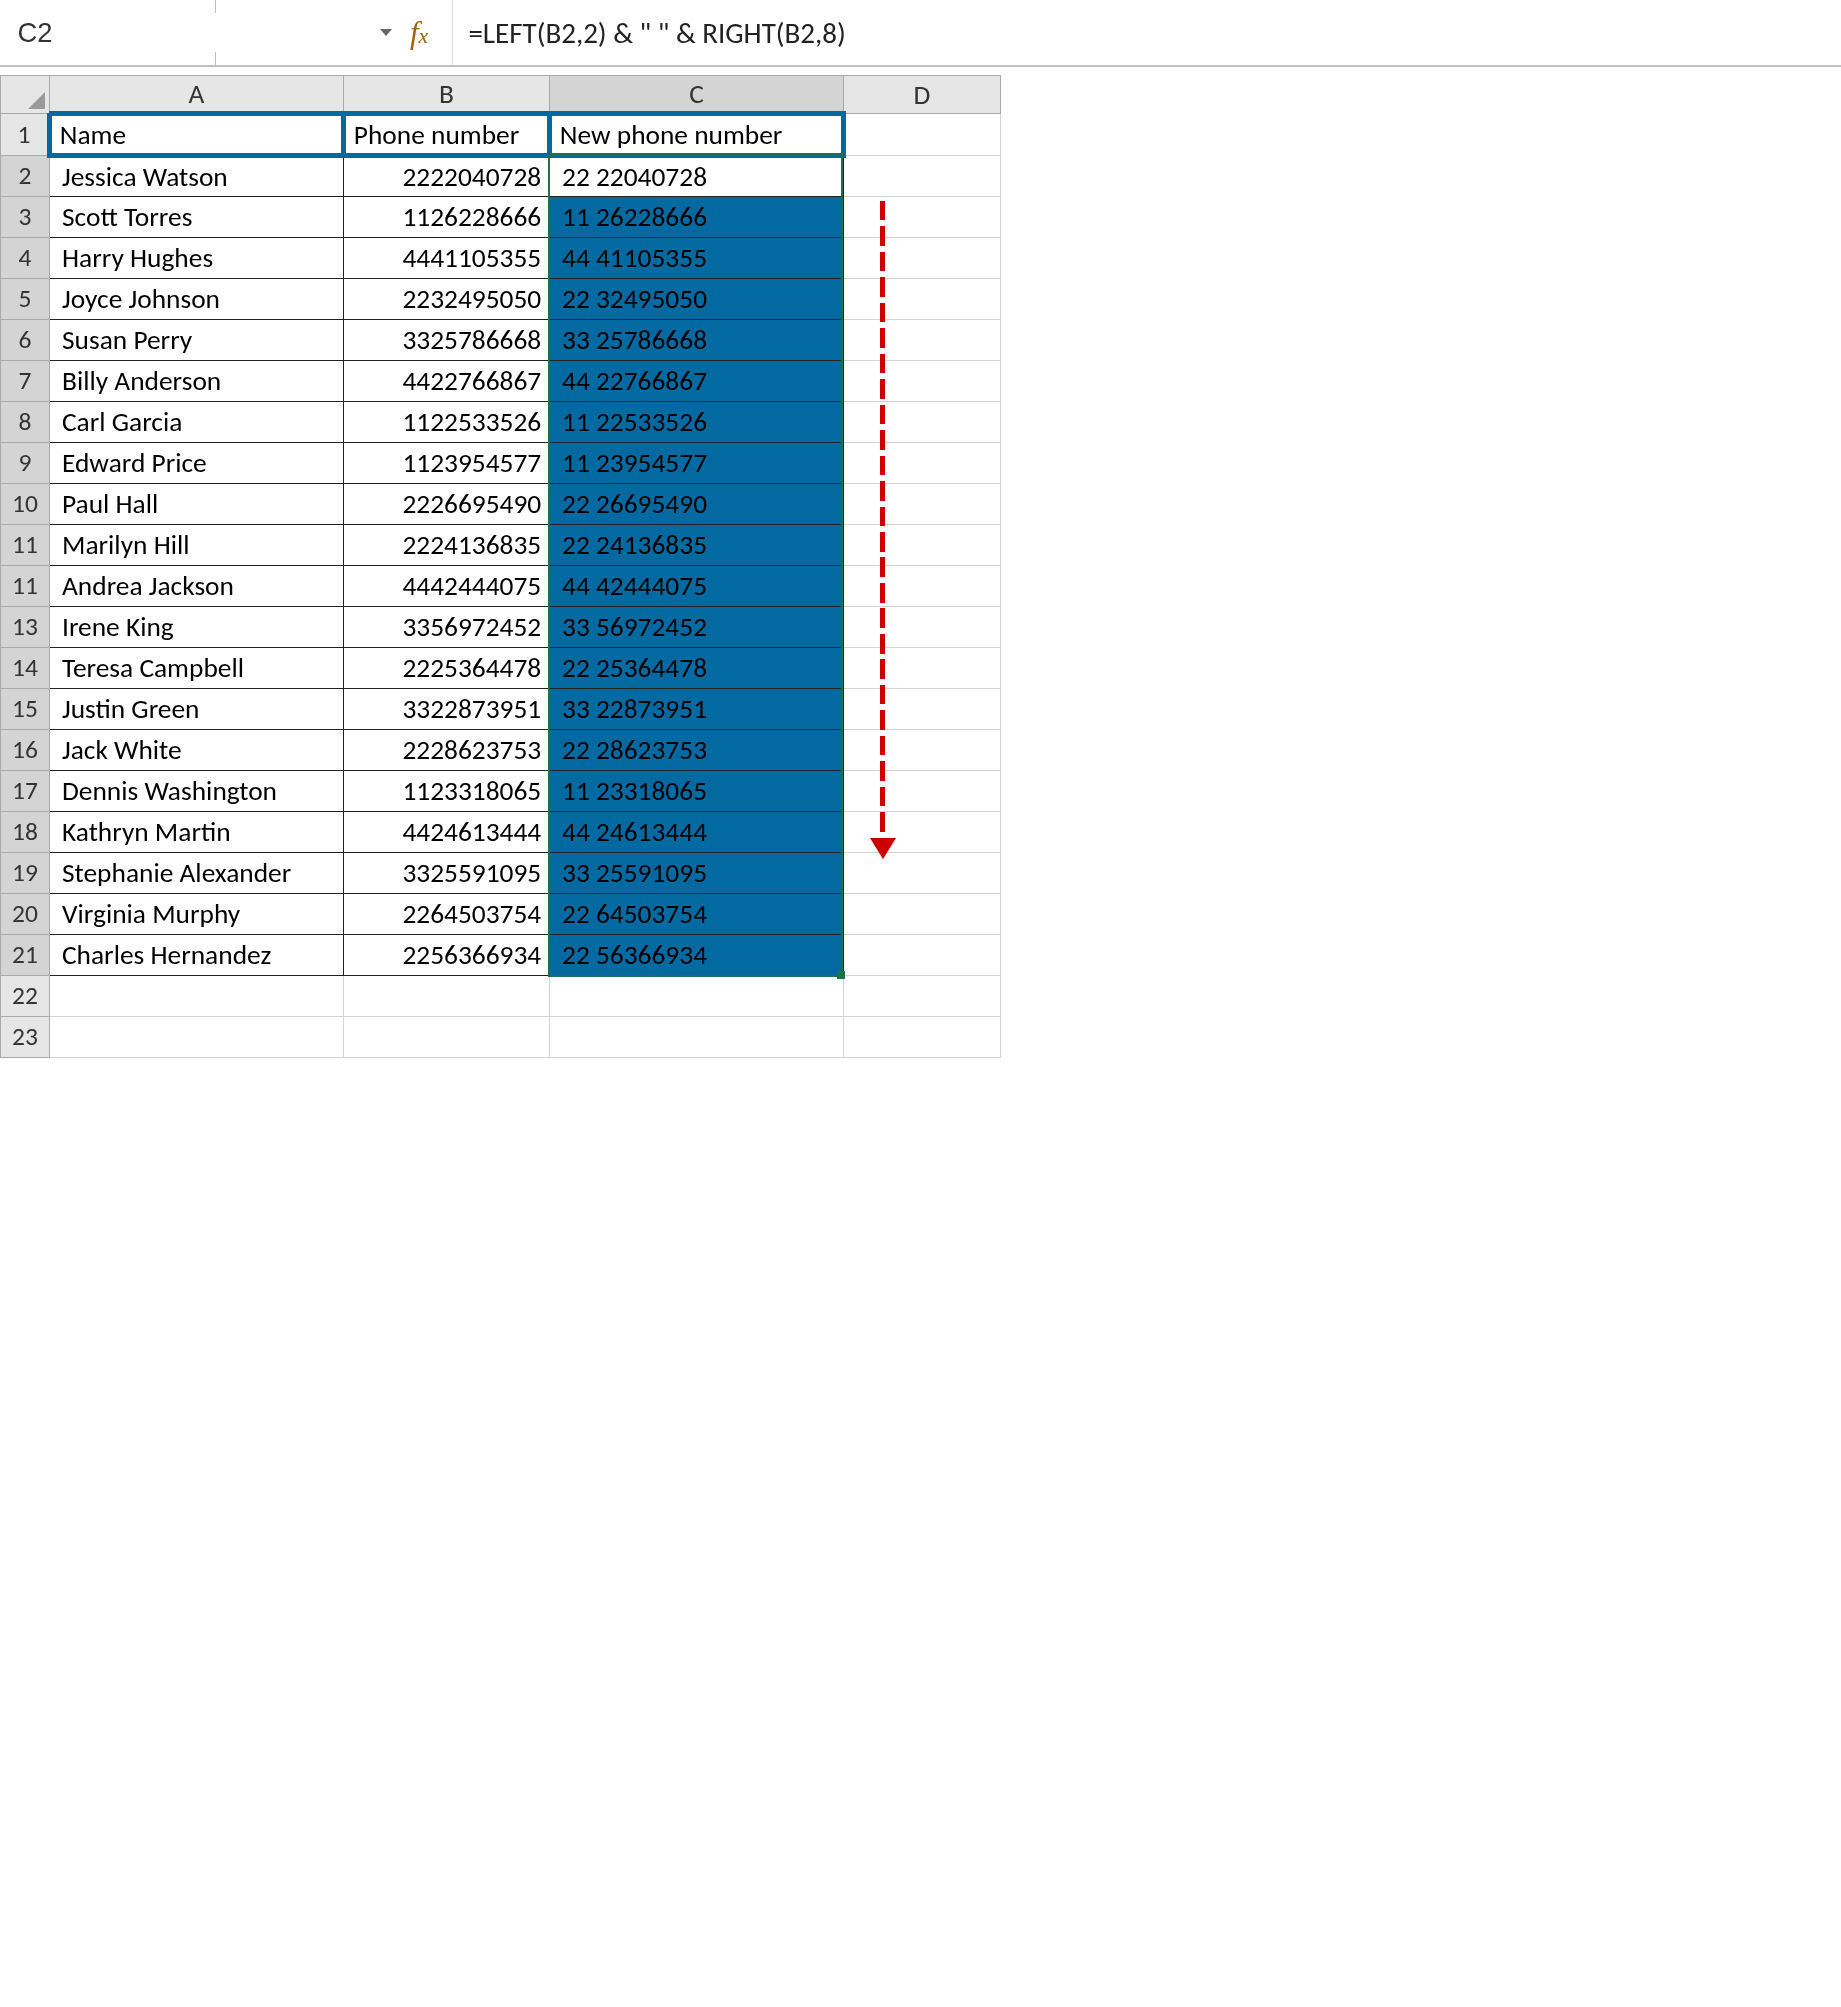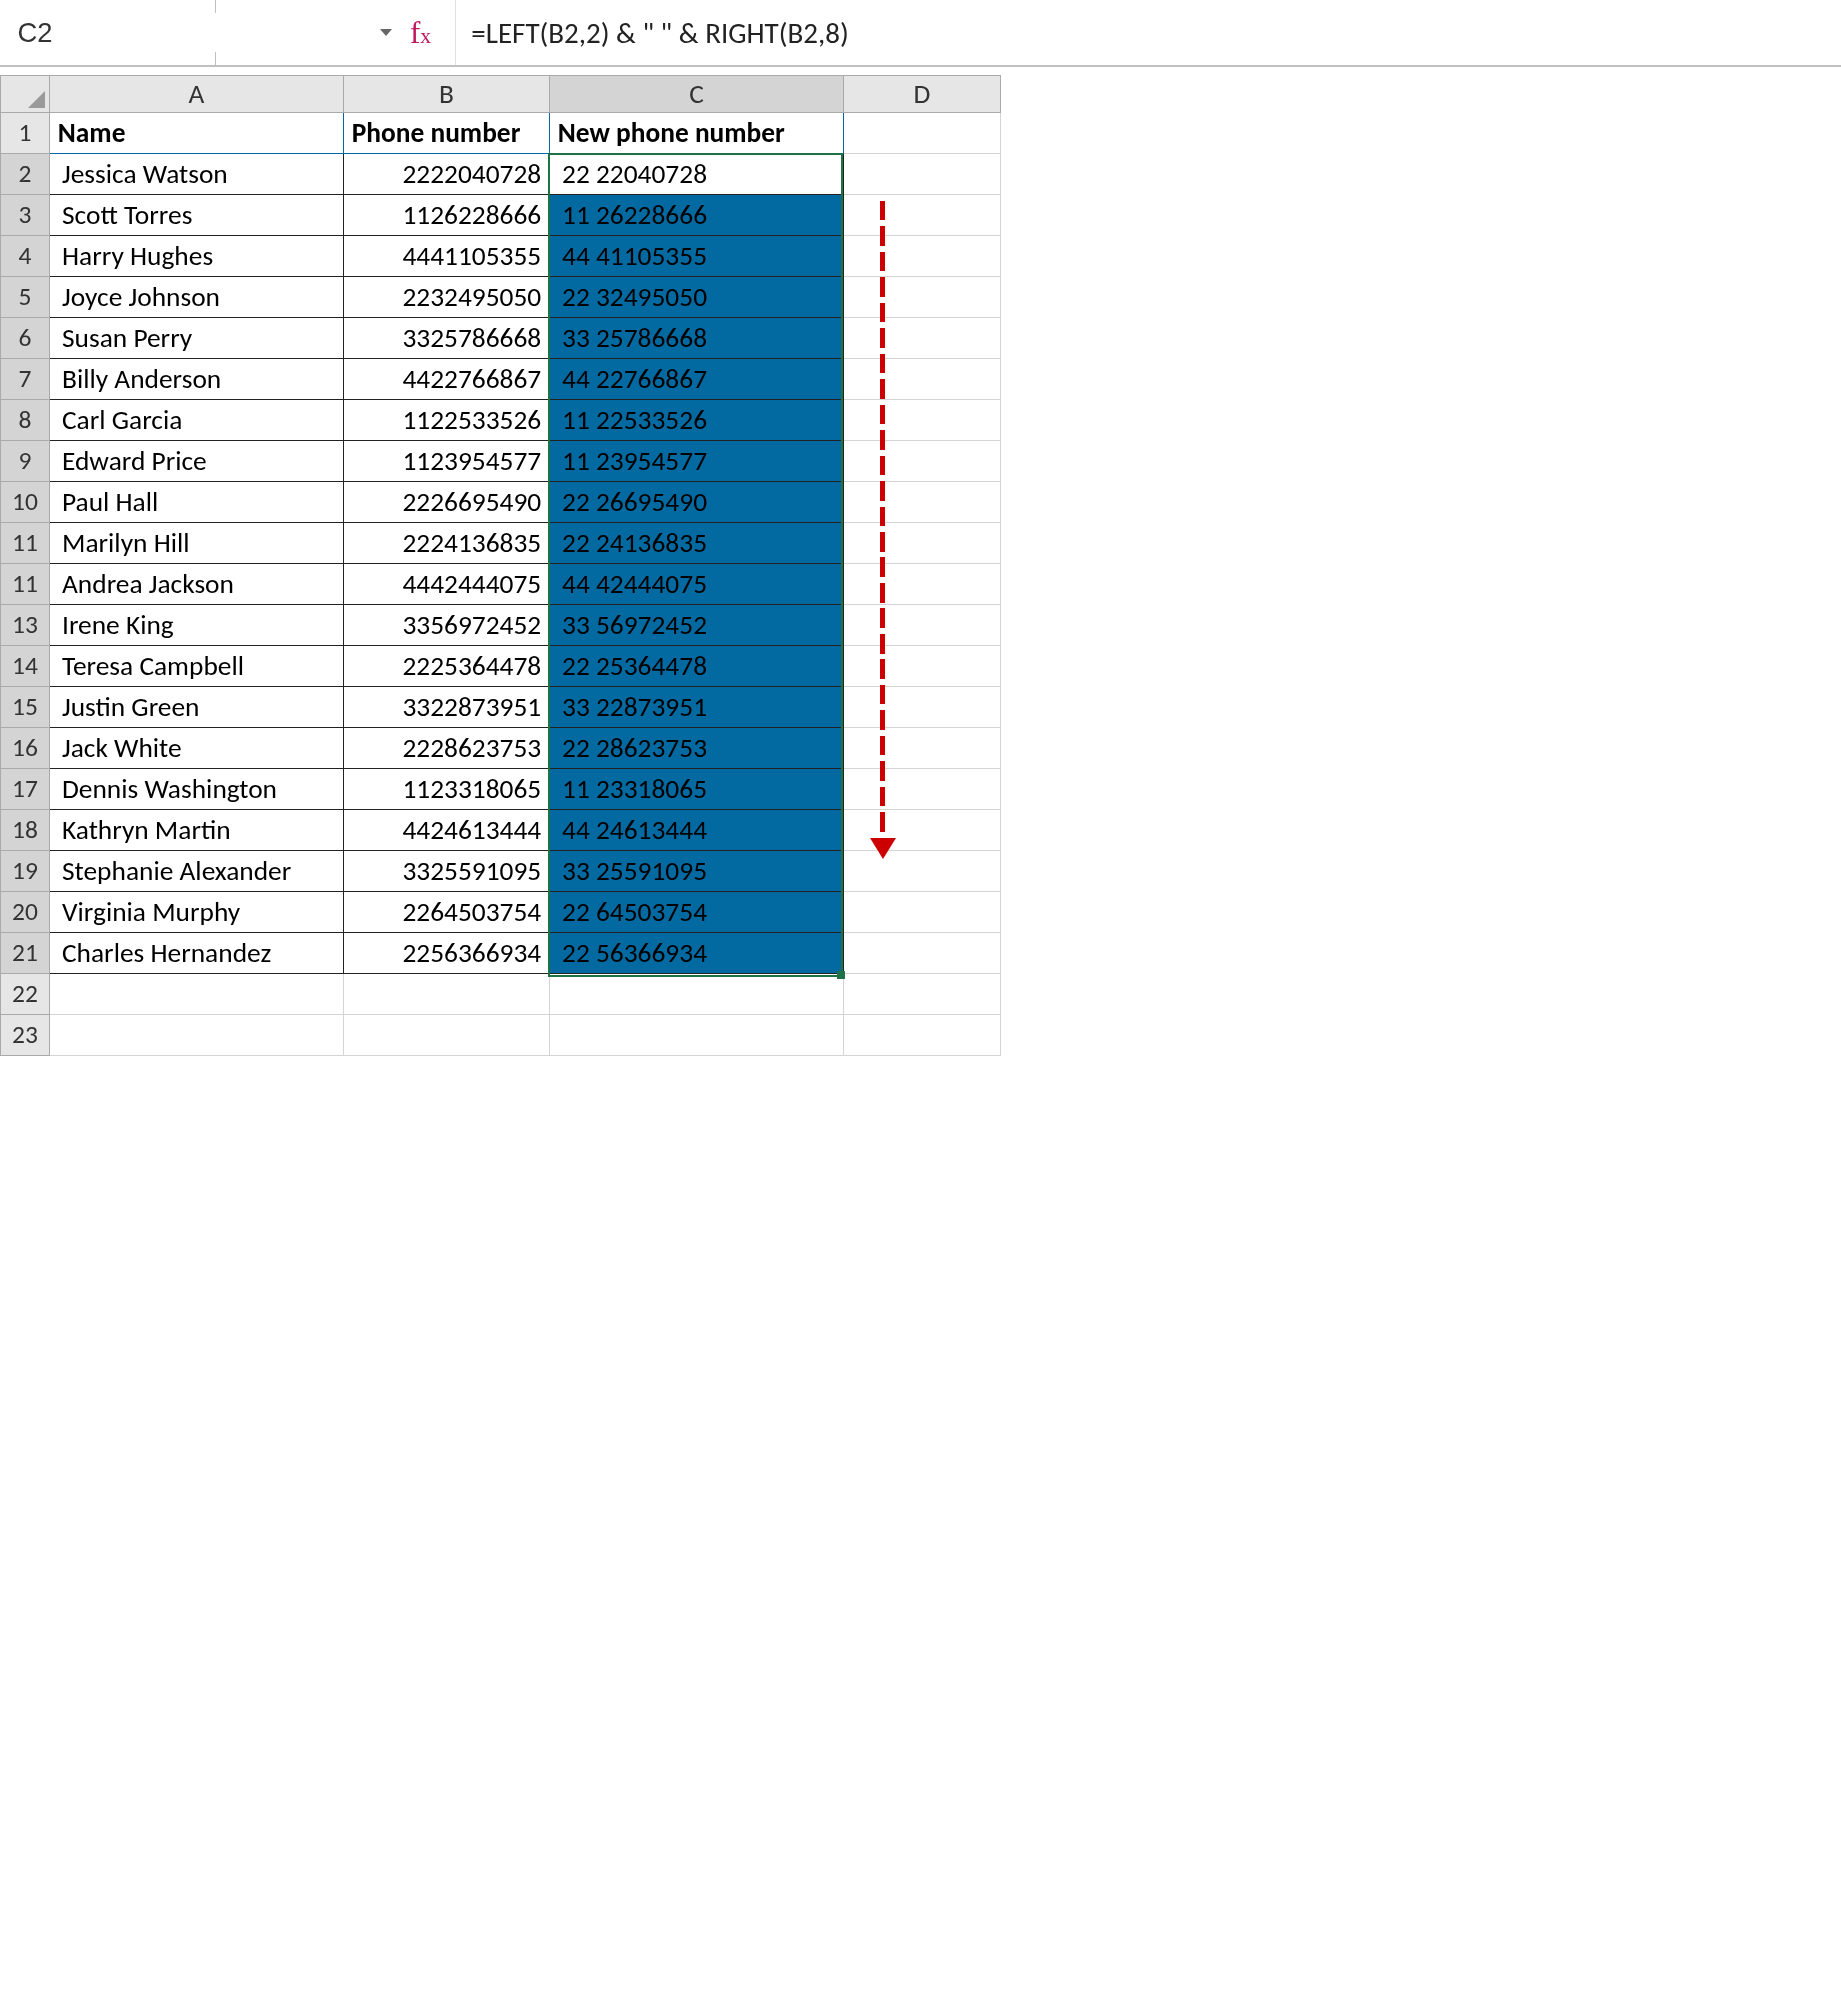--- a/index.html
+++ b/index.html
@@ -47,23 +47,24 @@
     padding: 0 23.5px;
     border-right: 1px solid #e0e0e0;
     color: #b5b5b5;
   }
   .fb-btn {
     font-size: 33px;
     line-height: 1;
     cursor: default;
   }
   .fx-label {
+    font-style: italic;
     font-family: "Times New Roman", serif;
     font-size: 31px;
-    color: #be185d;
+    color: #a16207;
   }
   .fx-sub { font-size: 21.6px; }
   .formula-input {
     flex: 1;
     display: flex;
     align-items: center;
     padding: 0 15.7px;
     font-size: 29px;
     color: #222;
   }
@@ -123,22 +124,22 @@
     color: #000;
     background: #fff;
     white-space: nowrap;
     overflow: hidden;
   }
   td.cell.bordered {
     border: 1px solid #222;
     padding-left: 12px;
   }
   td.cell.head {
-    font-weight: bold;
-    border: 1px solid #0369a1;
+    font-weight: normal;
+    border: 5px solid #0369a1;
   }
   td.cell.num { text-align: right; }
   td.cell.sel { background: #0369a1; }
   td.cell.active { background: #ffffff; }
   .col-A { width: 294px; }
   .col-B { width: 206px; }
   .col-C { width: 294px; }
   .col-D { width: 157px; }
   .selection-box {
     position: absolute;

